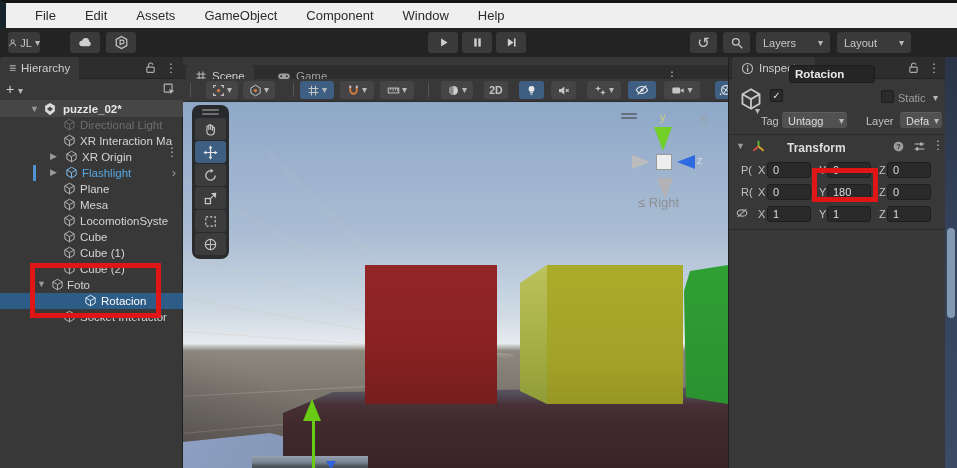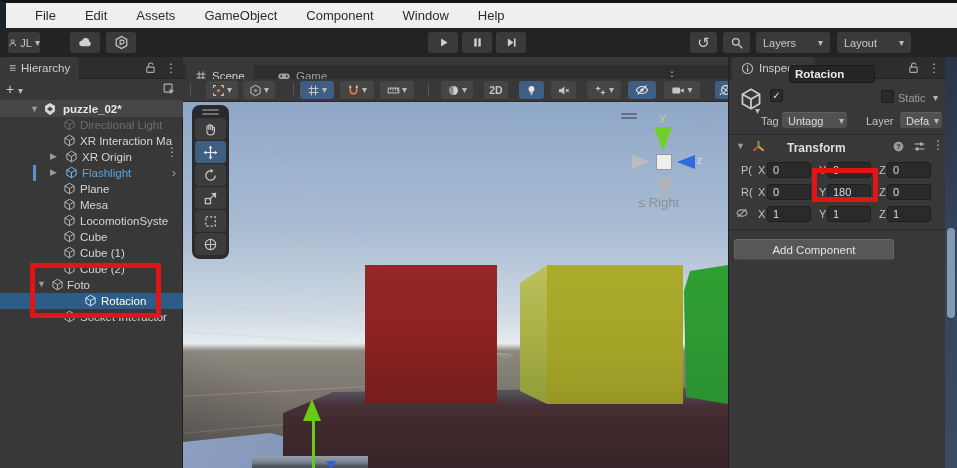--- a/index.html
+++ b/index.html
@@ -735,23 +735,20 @@
         </svg>
       </span>
     <span class="ilabel" style="left:29px; top:151px;">X</span>
     <div class="ifield" style="left:38px; top:149px; width:44px;">1</div>
     <span class="ilabel" style="left:90px; top:151px;">Y</span>
     <div class="ifield" style="left:98px; top:149px; width:44px;">1</div>
     <span class="ilabel" style="left:150px; top:151px;">Z</span>
     <div class="ifield" style="left:158px; top:149px; width:44px;">1</div>
 
     <div class="hline" style="top:172px;"></div>
-    <div id="addcomp">
-      <span>Add Component</span>
-    </div>
   </div>
 
   <div id="edge">
     <div id="edge-thumb"></div>
   </div>
 
   <div class="annot" id="annot-hier" style="border-color: rgb(224, 21, 21);"></div>
   <div class="annot" id="annot-insp" style="border-color: rgb(224, 21, 21);"></div>
 
 </div>

